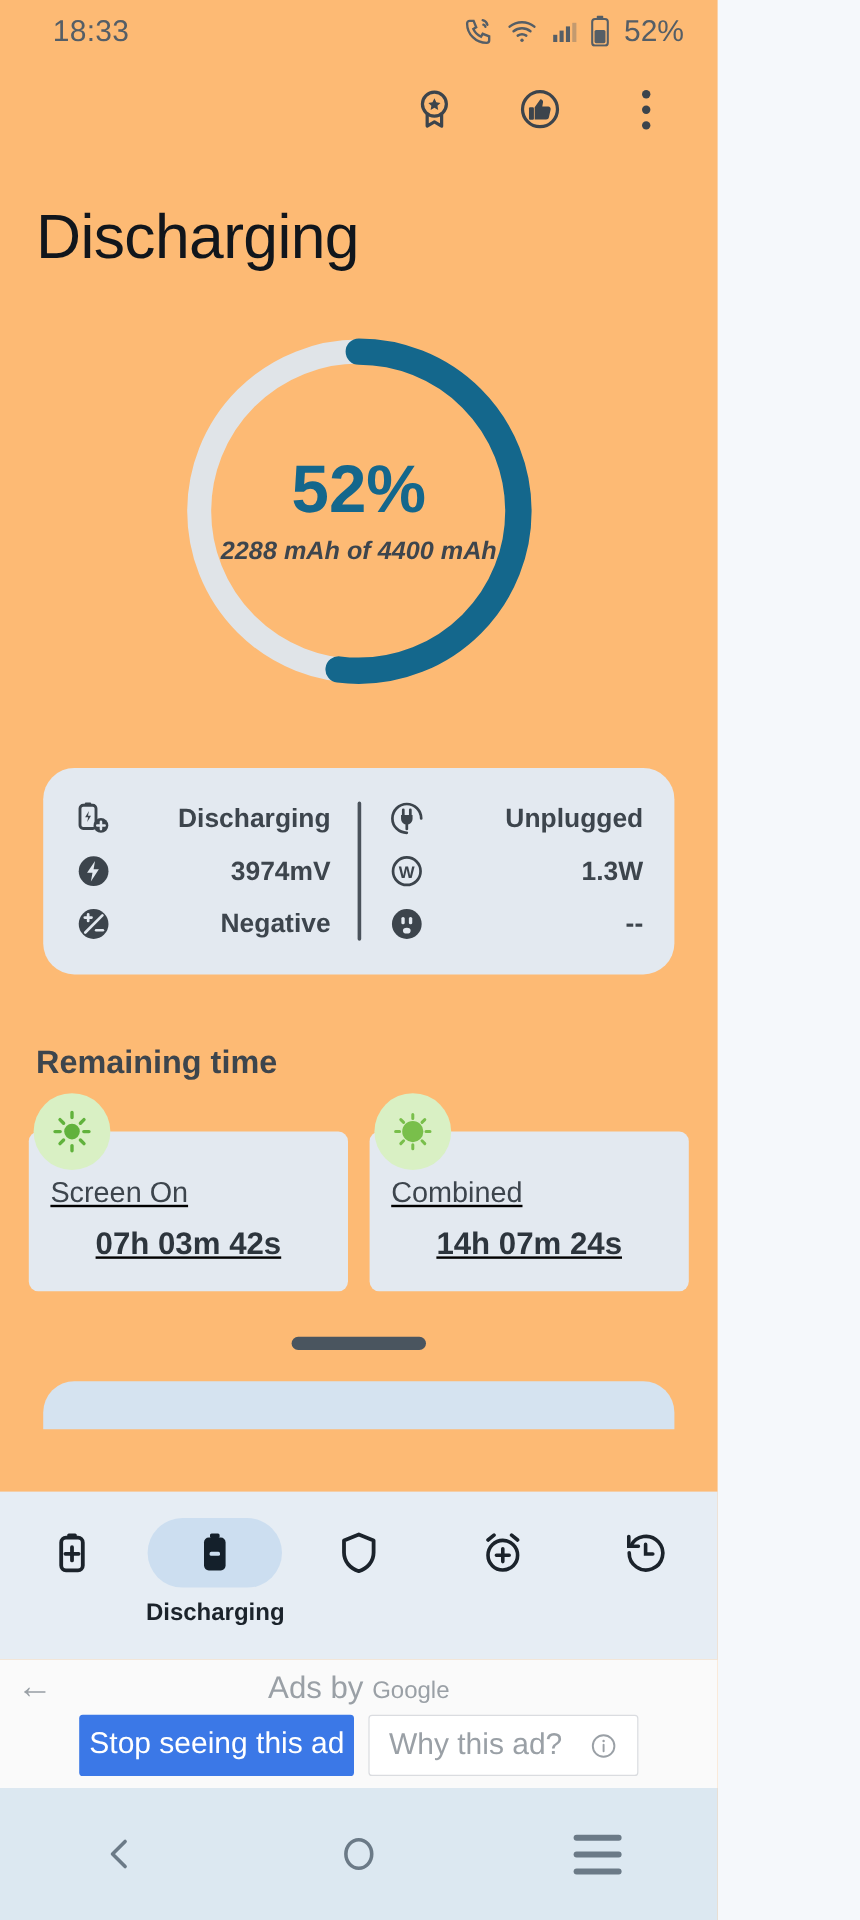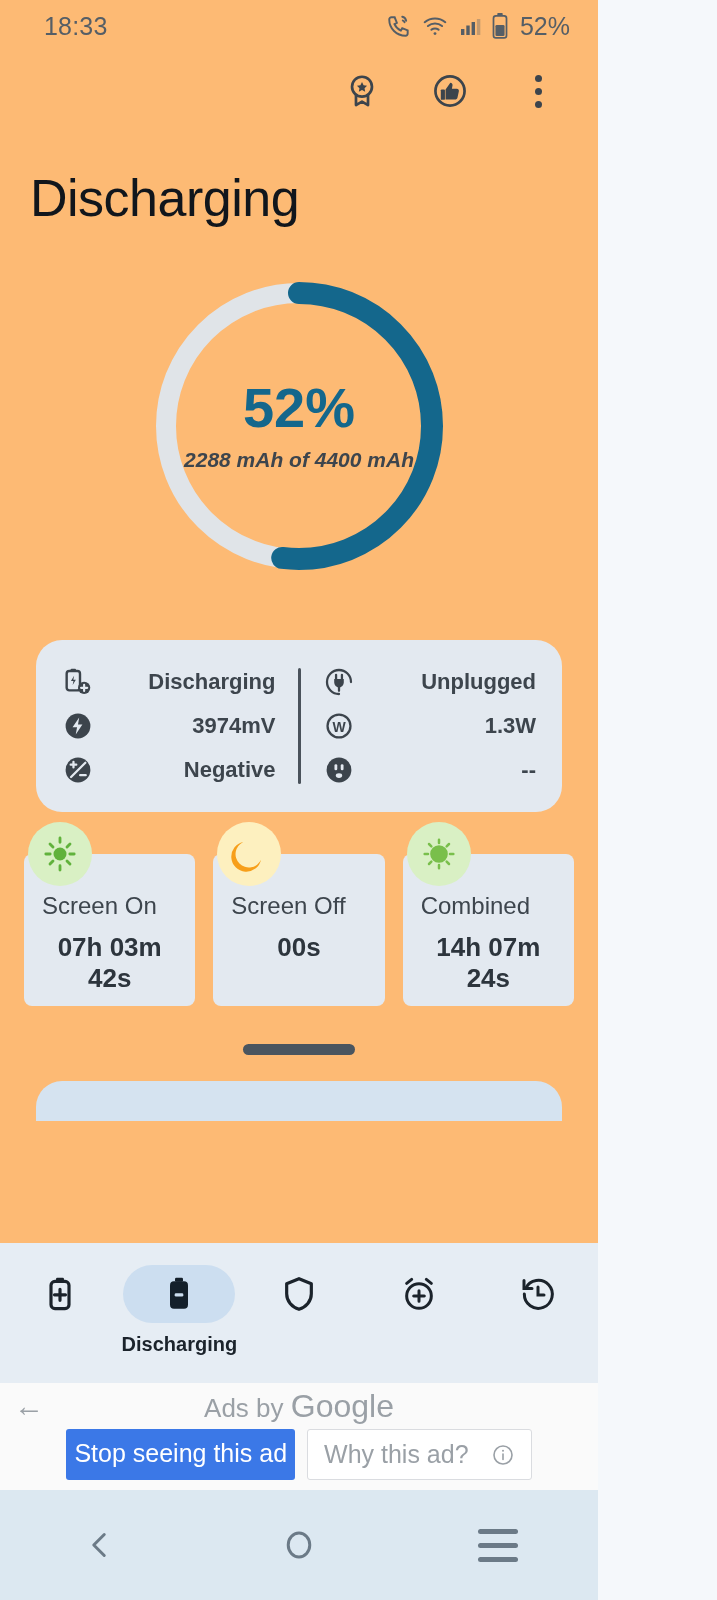--- a/index.html
+++ b/index.html
@@ -56,21 +56,21 @@
   .info-row { display: flex; align-items: center; height: 40px; }
   .info-ic { width: 42px; display: flex; align-items: center; justify-content: flex-start; flex: none; }
   .info-val { flex: 1; text-align: right; font-size: 22px; font-weight: bold; color: #3d454d; }
   .info-div { width: 3px; align-self: stretch; background: #4a525b; margin: 6px 22px; border-radius: 2px; }
 
   
   .section-title { font-size: 27px; font-weight: bold; color: #3d454d; padding: 58px 0 0 30px; }
   .time-row { display: flex; gap: 18px; padding: 42px 24px 0 24px; }
   .time-card {
     position: relative; flex: 1; background: #e3e9f0; border-radius: 8px;
-    padding: 38px 18px 12px 18px; min-height: 112px;
+    padding: 38px 18px 24px 18px; min-height: 112px; text-decoration: underline;
   }
   .time-badge {
     position: absolute; top: -32px; left: 4px; width: 64px; height: 64px;
     border-radius: 50%; display: flex; align-items: center; justify-content: center;
   }
   .badge-green { background: #d9f0c4; }
   .badge-yellow { background: #fdf0bf; }
   .time-label { font-size: 24px; color: #3d454d; }
   .time-value { font-size: 26px; font-weight: bold; color: #2d353d; margin-top: 12px; text-align: center; }
 
@@ -102,21 +102,21 @@
   .nav-label { font-size: 20px; font-weight: bold; color: #1b232b; margin-top: 10px; }
 
   
   .ad-bar {
     position: absolute; left: 0; right: 0; top: 1383px; height: 107px;
     background: #fafafa; display: flex; flex-direction: column; align-items: center;
   }
   .ad-top { position: relative; width: 100%; height: 46px; display: flex; align-items: center; justify-content: center; }
   .ad-back { position: absolute; left: 14px; top: 8px; font-size: 30px; color: #9aa0a6; line-height: 1; }
   .ad-by { font-size: 26px; color: #9aa0a6; }
-  .ad-by b { font-weight: normal; color: #9aa0a6; font-size: 32px; }
+  .ad-by b { font-weight: normal; color: #9aa0a6; font-size: 20px; }
   .ad-btns { display: flex; gap: 12px; }
   .ad-stop {
     background: #3b78e7; color: #fff; font-size: 25px; padding: 10px 8px;
     border-radius: 3px; cursor: pointer;
   }
   .ad-why {
     background: #fff; color: #9aa0a6; font-size: 25px; padding: 10px 16px;
     border: 1px solid #dadce0; border-radius: 3px; display: flex; align-items: center;
     gap: 22px; cursor: pointer;
   }
@@ -276,42 +276,34 @@
             <rect x="8.6" y="7.6" width="2.1" height="4.6" rx="1" fill="#e3e9f0"></rect>
             <rect x="13.3" y="7.6" width="2.1" height="4.6" rx="1" fill="#e3e9f0"></rect>
             <ellipse cx="12" cy="16.2" rx="2.4" ry="1.8" fill="#e3e9f0"></ellipse>
           </svg>
         </span>
         <span class="info-val">--</span>
       </div>
     </div>
   </div>
 
+  <div class="section-title">Remaining time</div>
 
   <div class="time-row">
     <div class="time-card">
       <div class="time-badge badge-green">
         <svg width="40" height="40" viewBox="0 0 24 24" fill="none" stroke="#61b23c" stroke-width="1.7" stroke-linecap="round">
           <circle cx="12" cy="12" r="3.9" fill="#61b23c" stroke="none"></circle>
           <path d="M12 2.4v2.6M12 19v2.6M3.5 12h2.6M17.9 12h2.6M6 6l1.8 1.8M16.2 16.2L18 18M18 6l-1.8 1.8M7.8 16.2L6 18"></path>
         </svg>
       </div>
       <div class="time-label">Screen On</div>
       <div class="time-value">07h 03m 42s</div>
     </div>
 
-    <div class="time-card">
-      <div class="time-badge badge-yellow">
-        <svg width="40" height="40" viewBox="0 0 24 24">
-          <path d="M19.2 15.4A8 8 0 118.6 4.8a9 9 0 1010.6 10.6z" fill="#f79f1a"></path>
-        </svg>
-      </div>
-      <div class="time-label">Screen Off</div>
-      <div class="time-value">00s</div>
-    </div>
 
     <div class="time-card">
       <div class="time-badge badge-green">
         <svg width="40" height="40" viewBox="0 0 24 24" fill="none" stroke="#79bf4b" stroke-width="1.5" stroke-linecap="round">
           <circle cx="12" cy="12" r="4.6" fill="none" stroke="#79bf4b" stroke-width="1.4"></circle>
           <path d="M15.4 8.6A4.8 4.8 0 018.6 15.4 4.8 4.8 0 0115.4 8.6z" fill="#79bf4b" stroke="none"></path>
           <path d="M12 3.4v2M12 18.6v2M3.4 12h2M18.6 12h2M6 6l1.4 1.4M16.6 16.6L18 18M18 6l-1.4 1.4M7.4 16.6L6 18"></path>
         </svg>
       </div>
       <div class="time-label">Combined</div>

